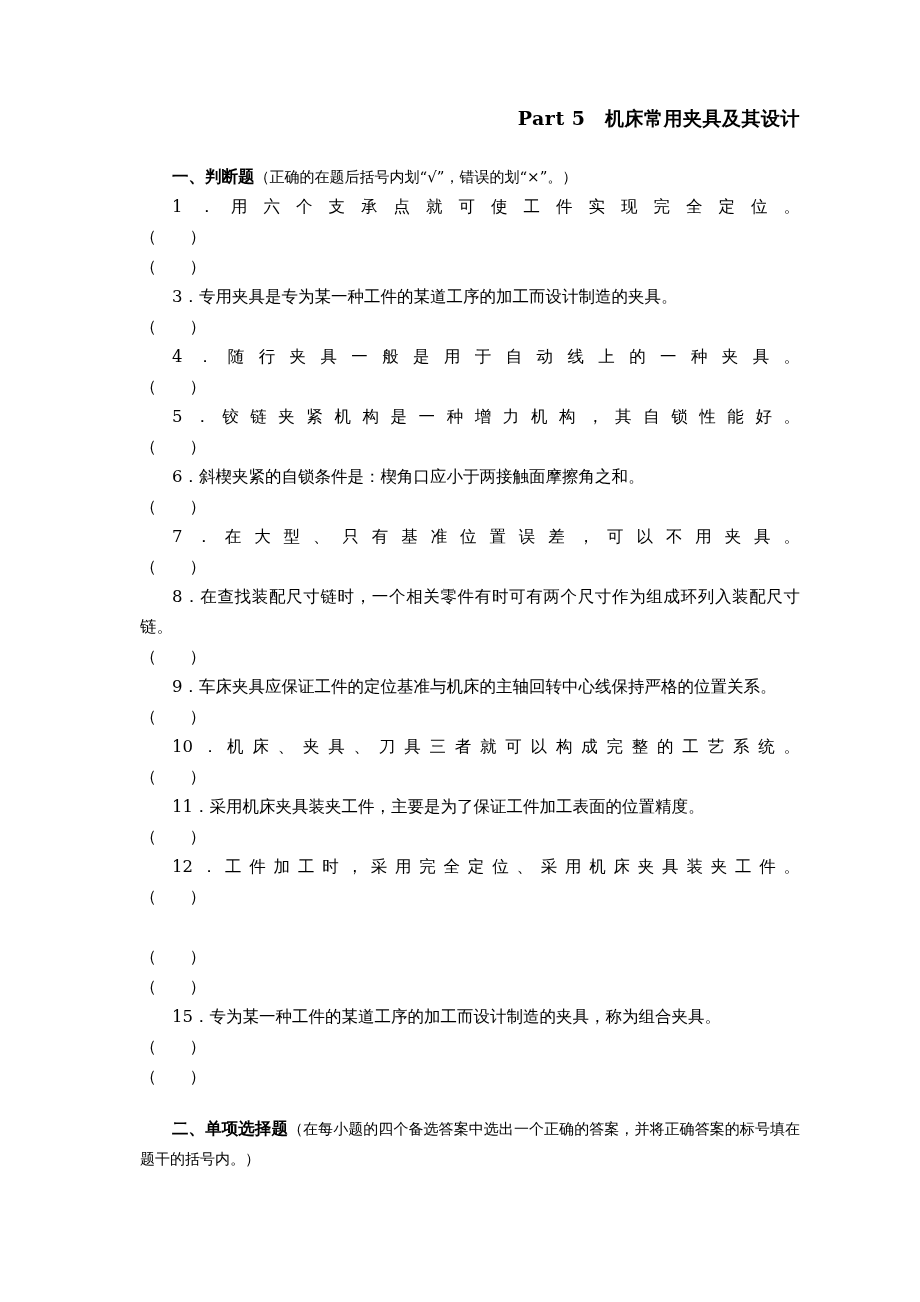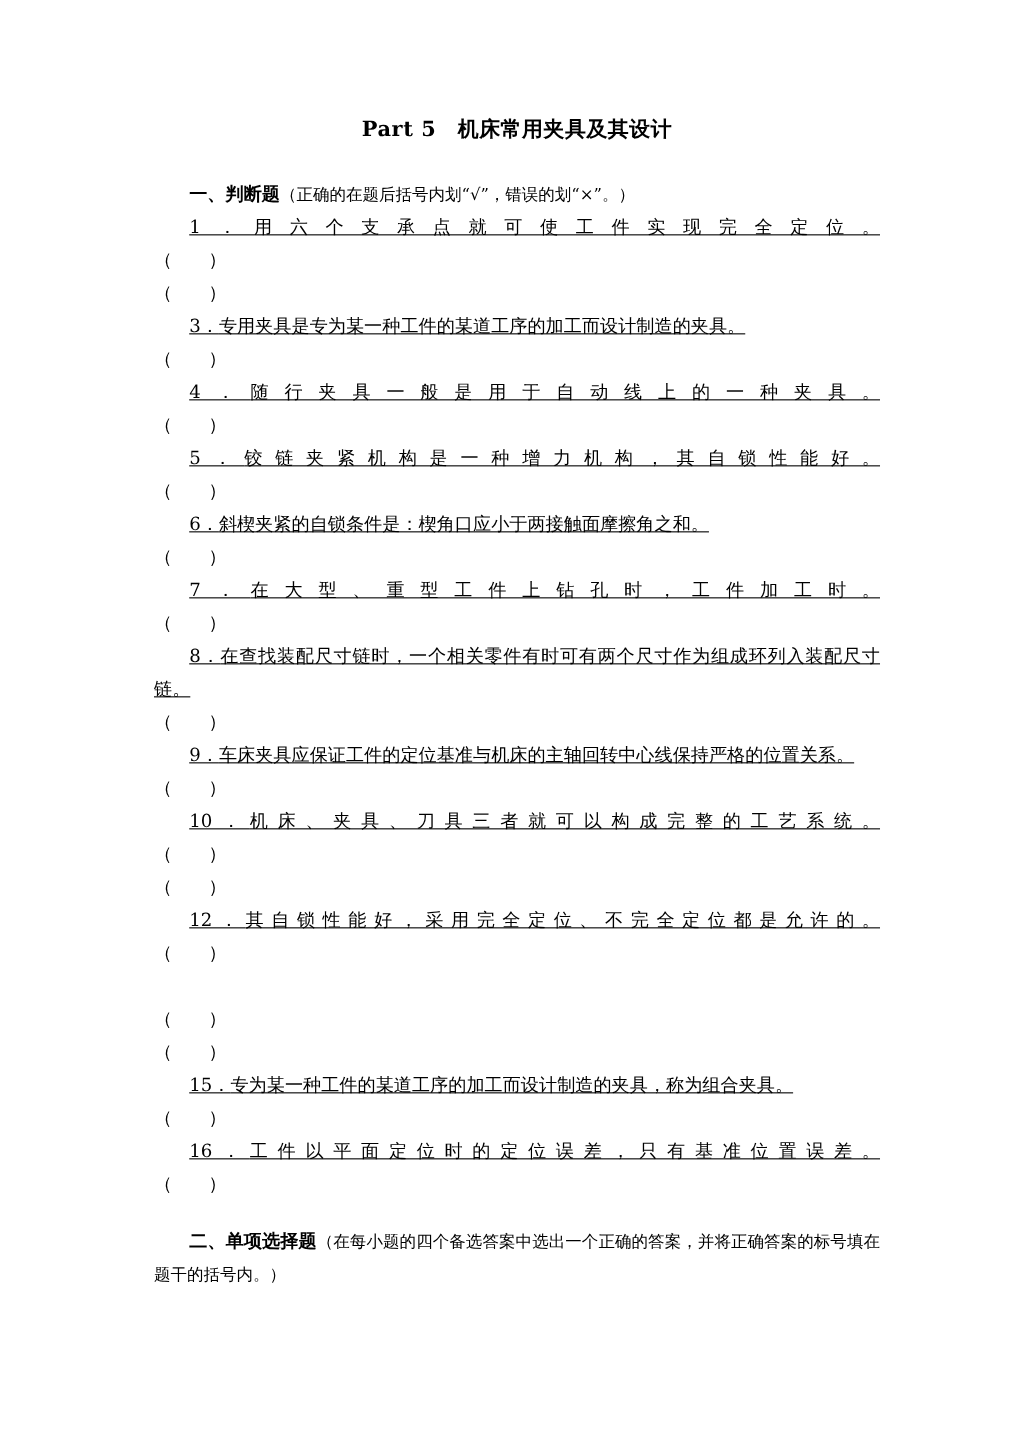--- a/index.html
+++ b/index.html
@@ -21,21 +21,21 @@
   }
   .content {
     position: absolute;
     left: 140px;
     top: 104px;
     width: 660px;
   }
 
   
   .doc-title {
-    text-align: center;
+    text-align: right;
     font-weight: bold;
     font-size: 19px;
     line-height: 28px;
     letter-spacing: 0.5px;
     margin: 0 0 30px 0;
     white-space: pre;
   }
 
   
   .section-head {
@@ -52,21 +52,20 @@
     font-size: 15px;
   }
 
   
   .tf-q {
     font-size: 16.5px;
     line-height: 30px;
     margin: 0;
     text-indent: 32px;
     text-align: justify;
-    text-decoration: underline;
   }
   
   .tf-q.stretch {
     text-align-last: justify;
   }
   .tf-q.wrap {
     text-align: justify;
   }
   .answer-line {
     font-size: 16.5px;
@@ -107,46 +106,46 @@
 
       <p class="tf-q stretch"><span>4．</span><span>随行夹具一般是用于自动线上的一种夹具。</span></p>
       <p class="answer-line">（　　）</p>
 
       <p class="tf-q stretch"><span>5．</span><span>铰链夹紧机构是一种增力机构，其自锁性能好。</span></p>
       <p class="answer-line">（　　）</p>
 
       <p class="tf-q"><span>6．</span><span>斜楔夹紧的自锁条件是：楔角口应小于两接触面摩擦角之和。</span></p>
       <p class="answer-line">（　　）</p>
 
-      <p class="tf-q stretch"><span>7．</span><span>在大型、重型工件上钻孔时，工件加工时。</span></p>
+      <p class="tf-q stretch"><span>7．</span><span>在大型、只有基准位置误差，可以不用夹具。</span></p>
       <p class="answer-line">（　　）</p>
 
       <p class="tf-q"><span>8．</span><span>在查找装配尺寸链时，一个相关零件有时可有两个尺寸作为组成环列入装配尺寸链。</span></p>
       <p class="answer-line">（　　）</p>
 
       <p class="tf-q"><span>9．</span><span>车床夹具应保证工件的定位基准与机床的主轴回转中心线保持严格的位置关系。</span></p>
       <p class="answer-line">（　　）</p>
 
       <p class="tf-q stretch"><span>10．</span><span>机床、夹具、刀具三者就可以构成完整的工艺系统。</span></p>
       <p class="answer-line">（　　）</p>
 
+      <p class="tf-q"><span>11．</span><span>采用机床夹具装夹工件，主要是为了保证工件加工表面的位置精度。</span></p>
       <p class="answer-line">（　　）</p>
 
-      <p class="tf-q stretch"><span>12．</span><span>其自锁性能好，采用完全定位、不完全定位都是允许的。</span></p>
+      <p class="tf-q stretch"><span>12．</span><span>工件加工时，采用完全定位、采用机床夹具装夹工件。</span></p>
       <p class="answer-line">（　　）</p>
 
       <div class="blank-line"></div>
       <p class="answer-line">（　　）</p>
 
       <p class="answer-line">（　　）</p>
 
       <p class="tf-q"><span>15．</span><span>专为某一种工件的某道工序的加工而设计制造的夹具，称为组合夹具。</span></p>
       <p class="answer-line">（　　）</p>
 
-      <p class="tf-q stretch"><span>16．</span><span>工件以平面定位时的定位误差，只有基准位置误差。</span></p>
       <p class="answer-line">（　　）</p>
 
     </div>
 
     <div class="gap-before-head"></div>
 
     <p class="section-head">
       <span class="sh-label">二、单项选择题</span><span class="sh-note">（在每小题的四个备选答案中选出一个正确的答案，并将正确答案的标号填在题干的括号内。）</span>
     </p>
 

